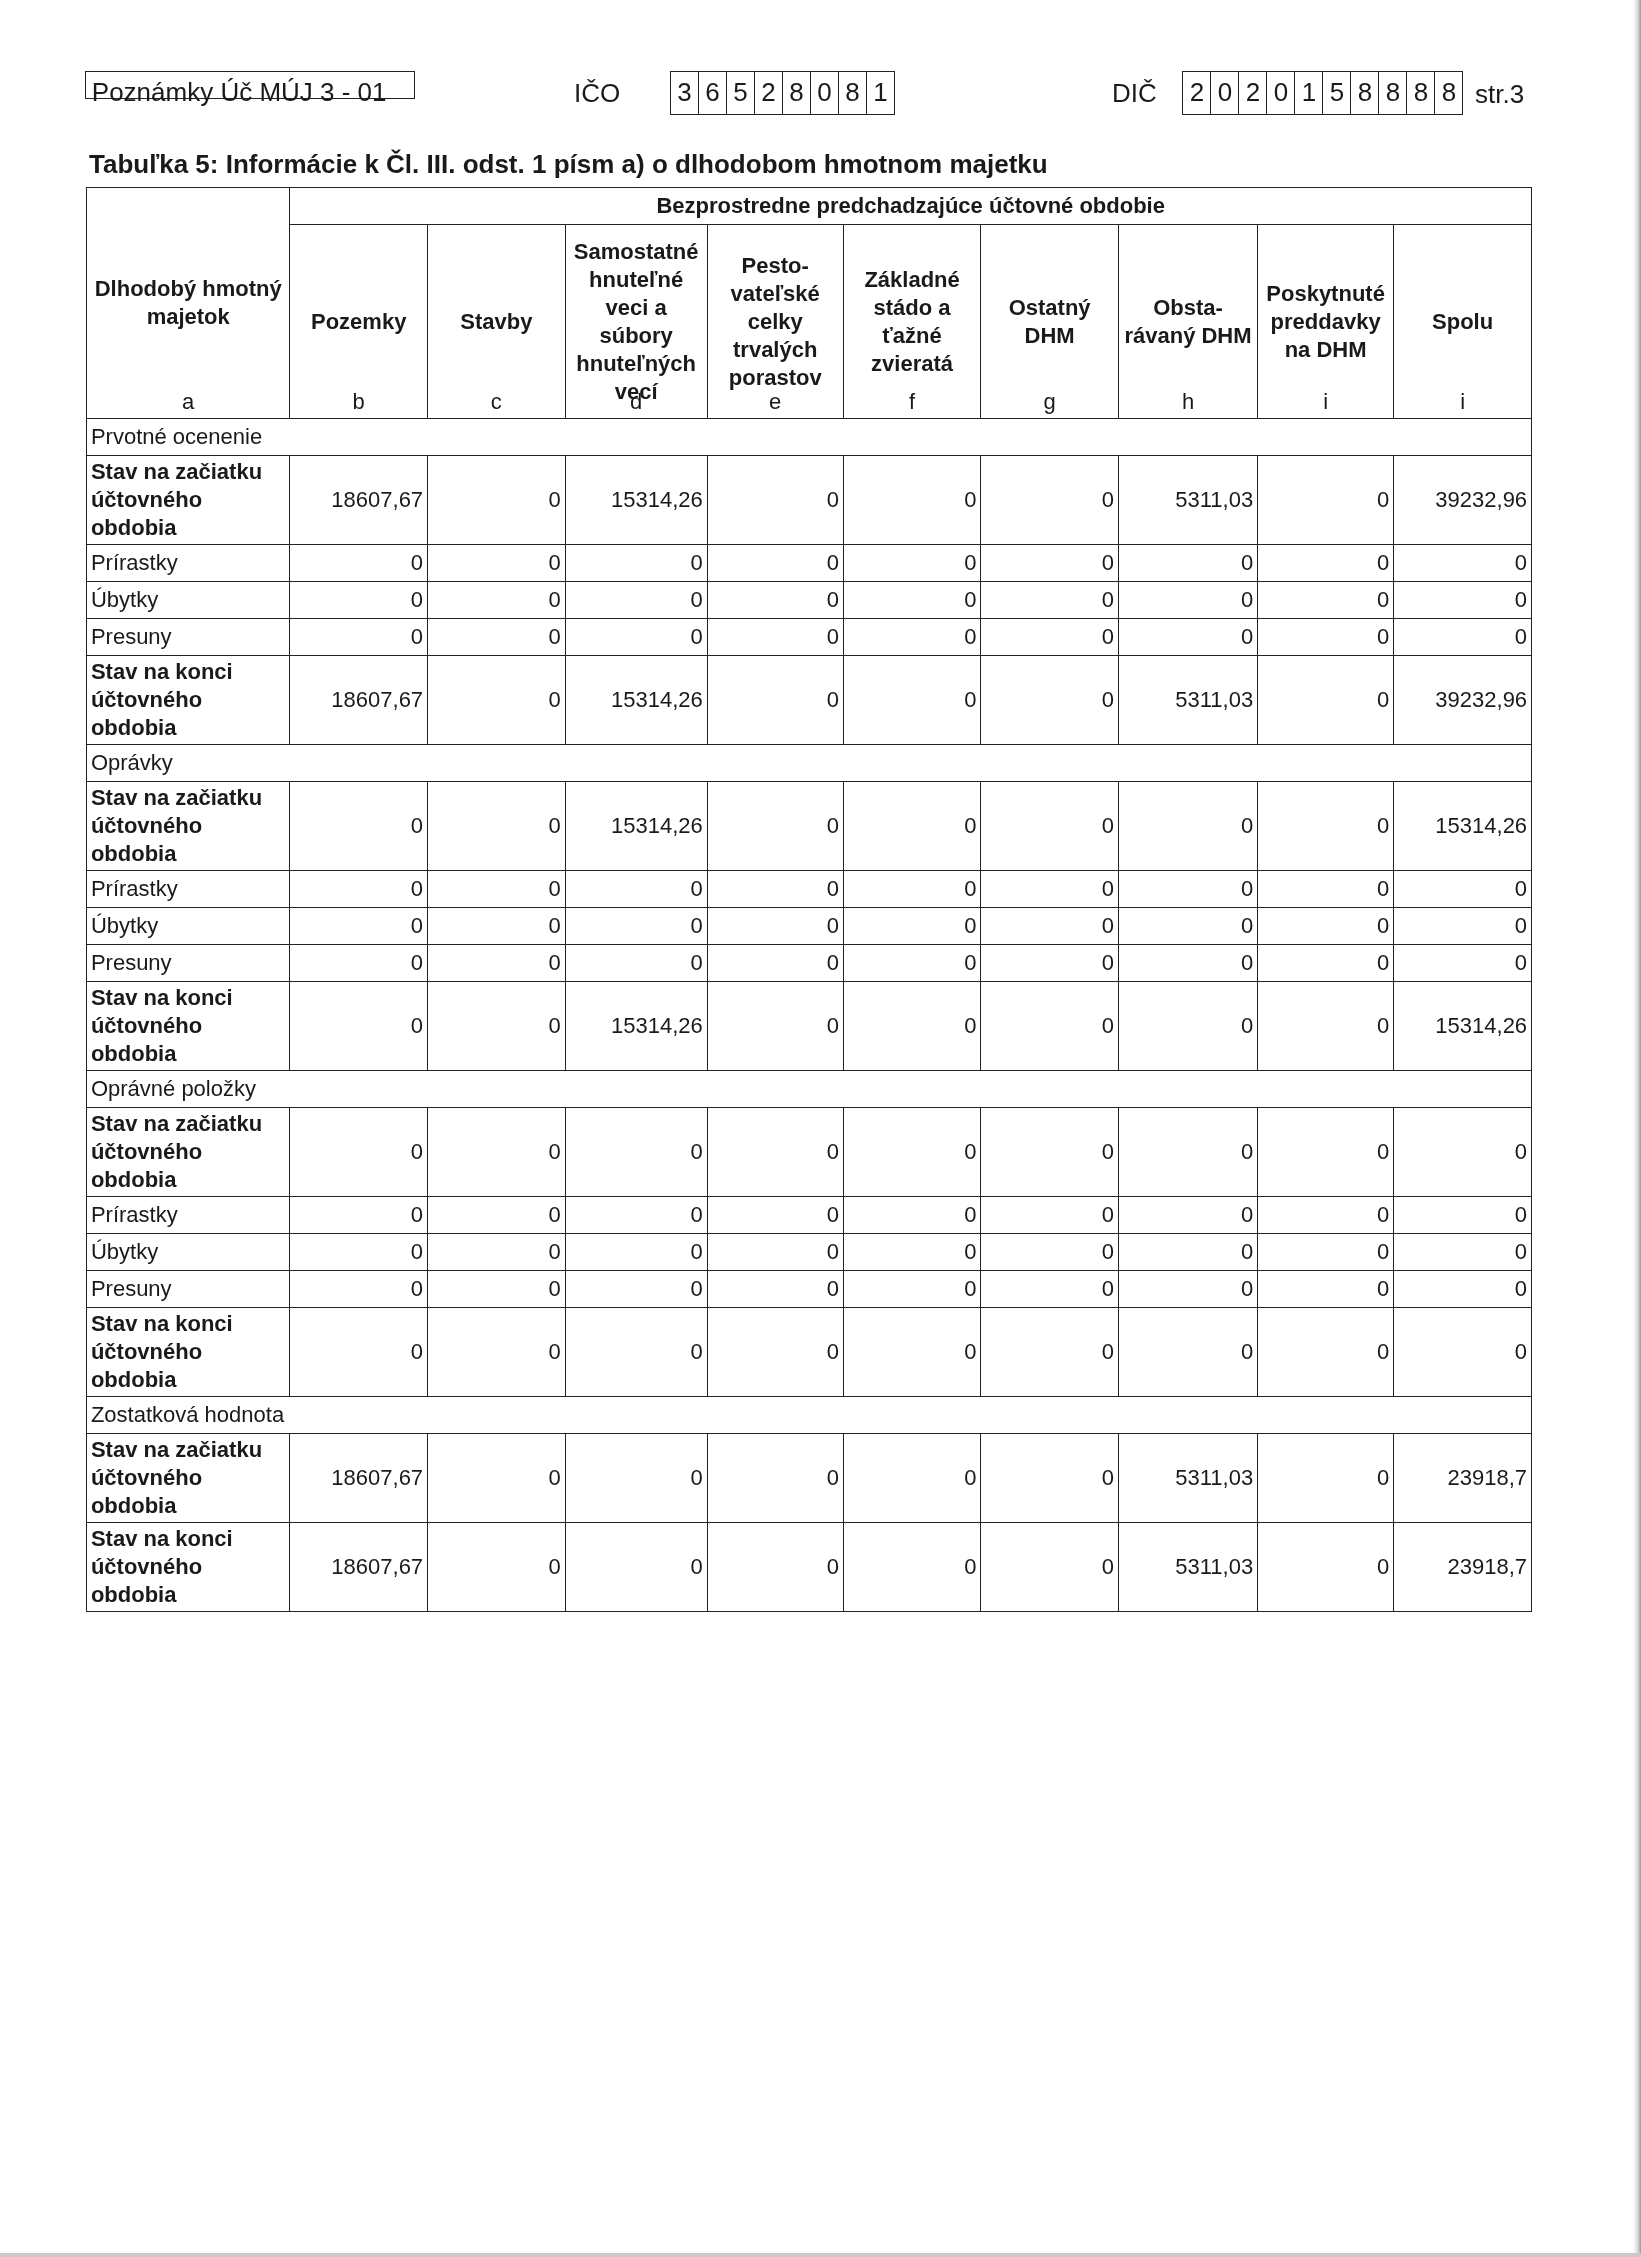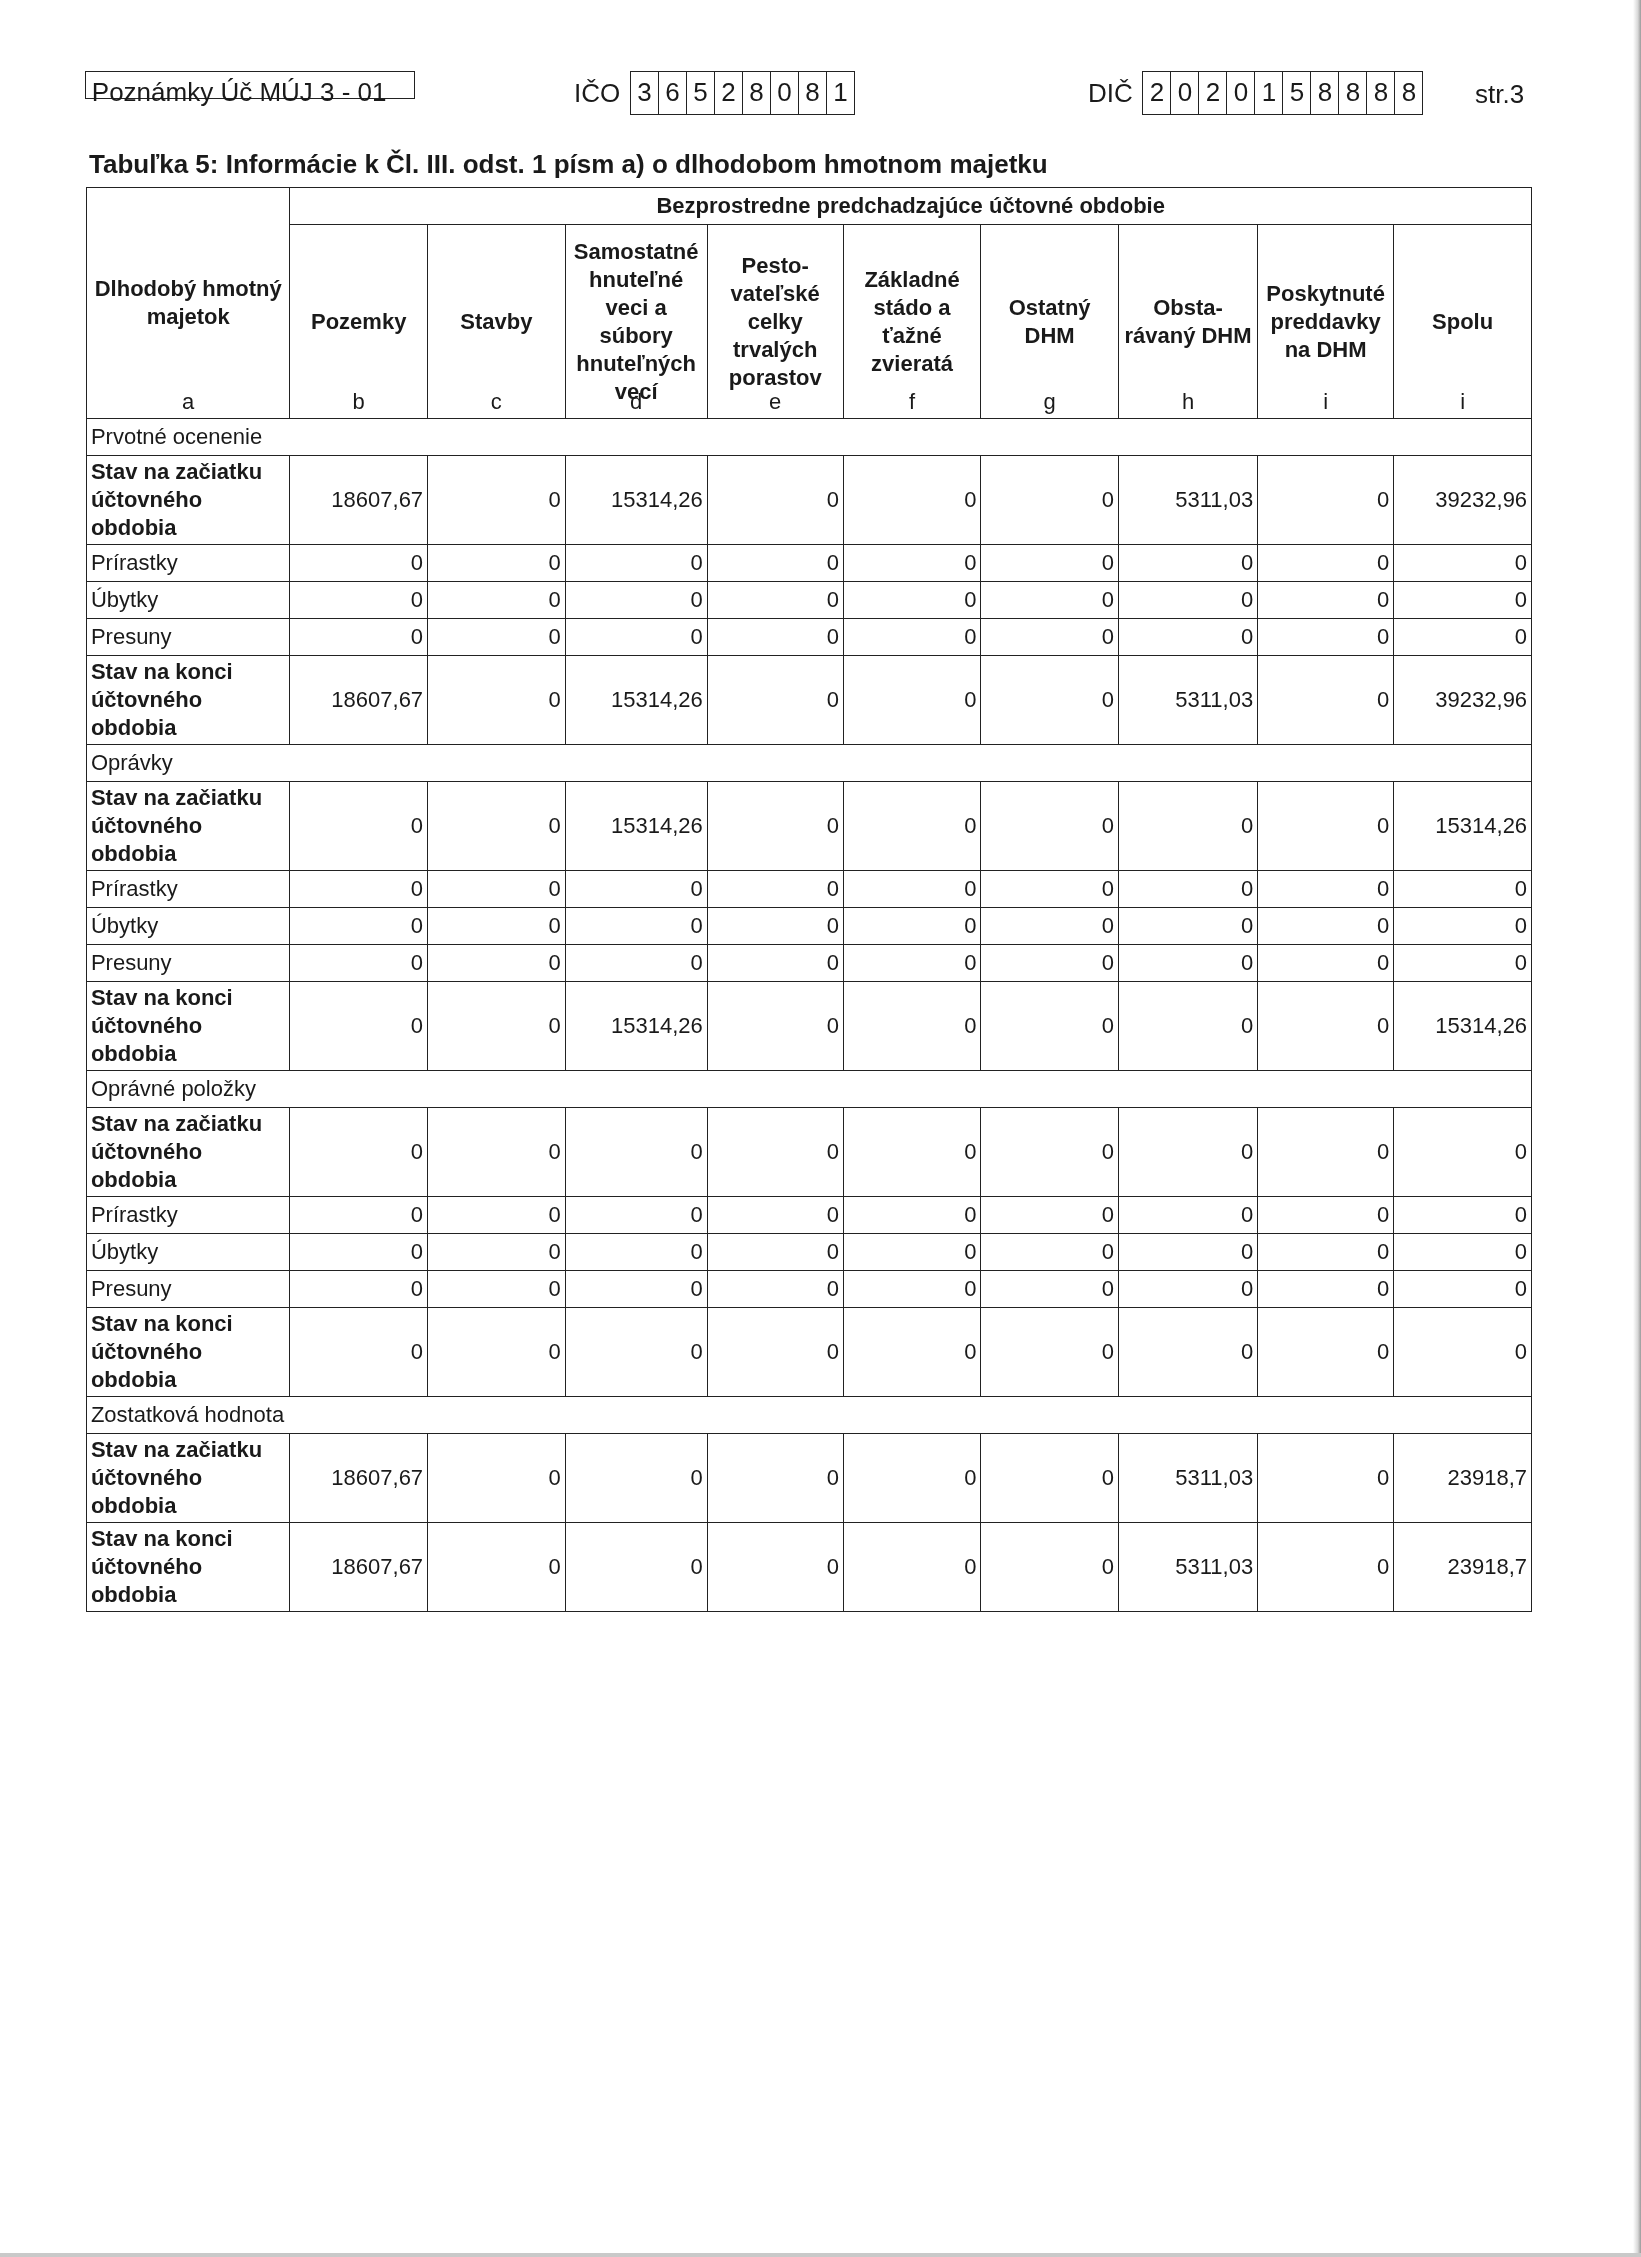--- a/index.html
+++ b/index.html
@@ -11,22 +11,22 @@
     background: linear-gradient(to right, #ffffff, #d8d8d8 60%, #9a9a9a); }
   .scan-edge-bottom { position: absolute; left: 0; bottom: 0; width: 1641px; height: 3.9px; background: #c9c9c9; }
 
   .form-box { position: absolute; left: 85px; top: 71px; width: 330px; height: 28px;
     border: 1.9px solid #222; box-sizing: border-box; font-size: 26px; line-height: 41px; padding-left: 5.8px; }
   .id-group { position: absolute; top: 71px; display: flex; align-items: center; height: 44px; }
   .id-group .lbl { font-size: 26px; margin-right: 9.7px; }
   .id-digits { display: flex; border: 1.9px solid #222; height: 44px; box-sizing: border-box; }
   .id-digits .d { width: 27px; text-align: center; font-size: 26px; line-height: 41px; border-left: 1.9px solid #222; }
   .id-digits .d:first-child { border-left: none; }
-  .ico { left: 574px; }
-  .dic { left: 1088px; }
+  .ico { left: 574px; gap: 40px; }
+  .dic { left: 1112px; gap: 16px; }
   .page-no { position: absolute; left: 1475px; top: 79px; font-size: 26px; }
 
   .table-title { position: absolute; left: 89px; top: 149px; font-size: 26px; font-weight: bold; white-space: nowrap; text-align: center; }
 
   table.dhm { position: absolute; left: 86px; top: 187px; width: 1446px; border-collapse: collapse; table-layout: fixed; }
   table.dhm td, table.dhm th { border: 1.9px solid #222; padding: 0 3.9px; font-size: 22px; line-height: 28px; }
   table.dhm th { font-weight: bold; text-align: center; vertical-align: middle; position: relative; }
   .hdr-top { height: 36px; font-weight: normal !important; }
   .hdr-top span { font-weight: bold; }
   .colhdr { height: 193px; padding: 0 !important; }

